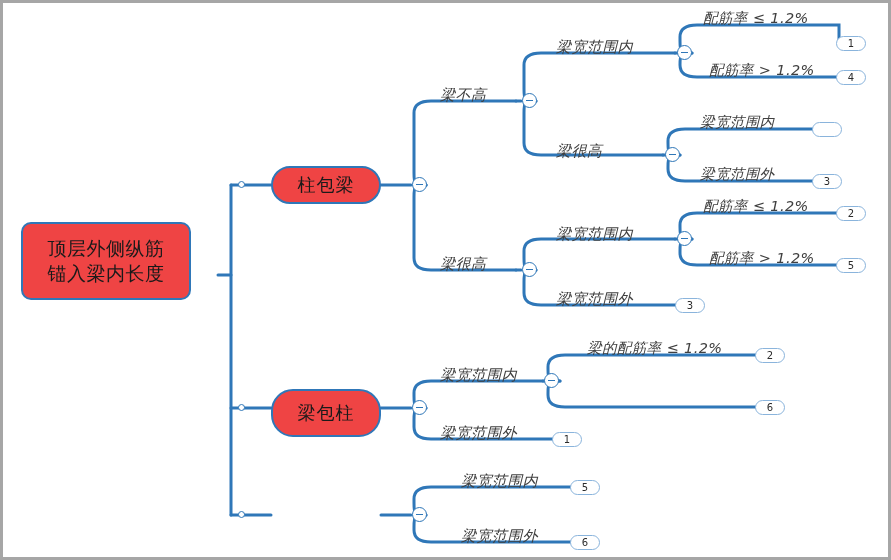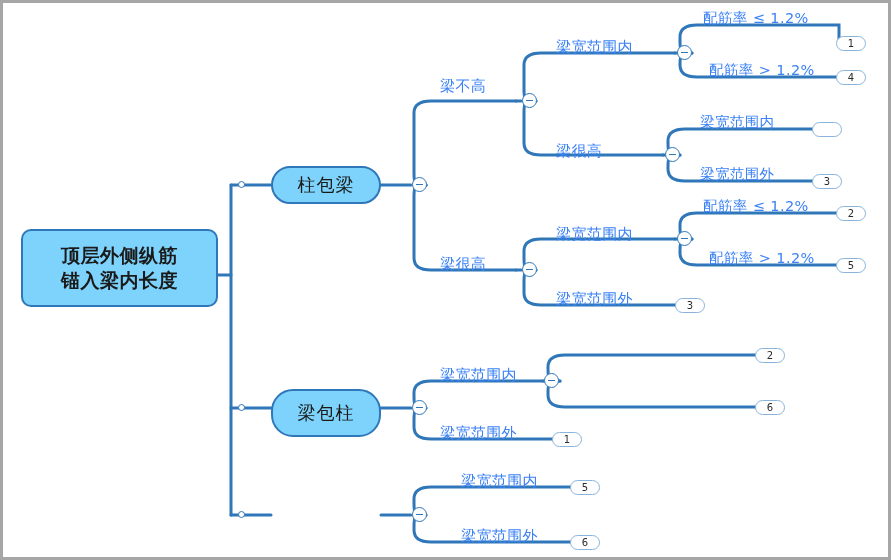--- a/index.html
+++ b/index.html
@@ -24,21 +24,21 @@
   }
   svg.links{
     position:absolute;left:0;top:0;
     width:885px;height:554px;
     pointer-events:none;
   }
   
   .node{
     position:absolute;
     box-sizing:border-box;
-    background:#7dd3fc;
+    background:#ef4444;
     border:2px solid #2f77b8;
     color:#1a1a1a;
     display:flex;
     align-items:center;
     justify-content:center;
     text-align:center;
     line-height:1.32;
     white-space:pre-line;
   }
   .node.root{
@@ -48,24 +48,25 @@
     padding:4px 6px;
   }
   .node.branch{
     border-radius:22px;
     font-size:18px;
     letter-spacing:1px;
   }
   
   .lbl{
     position:absolute;
-    color:#3b82f6;
+    color:#404040;
     font-size:15px;
     white-space:nowrap;
     letter-spacing:.4px;
+    font-style:italic;
   }
   .lbl.sm{font-size:14.5px;}
   
   .badge{
     position:absolute;
     box-sizing:border-box;
     width:30px;height:15px;
     border:1px solid #8ab4dc;
     border-radius:8px;
     background:#ffffff;
@@ -169,21 +170,21 @@
         <path d="M557,378 C545,378 545,378 545,390 L545,392 C545,402 553,404 562,404 L755,404"></path>
       </g>
 
       <g fill="none" stroke="#2f77b8" stroke-width="3" stroke-linecap="round">
         <path d="M378,512 L408,512"></path>
         <path d="M423,512 C411,512 411,512 411,500 L411,496 C411,486 419,484 428,484 L570,484"></path>
         <path d="M423,512 C411,512 411,512 411,524 L411,527 C411,537 419,539 428,539 L570,539"></path>
       </g>
     </svg>
 
-    <div class="node root" style="left:18px;top:226px;width:197px;height:78px;font-weight:bold;">顶层外侧纵筋
+    <div class="node root" style="left:18px;top:219px;width:170px;height:78px;">顶层外侧纵筋
 锚入梁内长度</div>
 
     <div class="node branch" style="left:268px;top:163px;width:110px;height:38px;">柱包梁</div>
 
     <div class="node branch" style="left:268px;top:386px;width:110px;height:48px;">梁包柱</div>
 
 
     <div class="dot" style="left:235px;top:178px;"></div>
     <div class="dot" style="left:235px;top:401px;"></div>
     <div class="dot" style="left:235px;top:508px;"></div>
@@ -209,39 +210,40 @@
     <div class="collapse" style="left:409px;top:397px;">
         <i></i>
       </div>
     <div class="collapse" style="left:541px;top:370px;">
         <i></i>
       </div>
     <div class="collapse" style="left:409px;top:504px;">
         <i></i>
       </div>
 
-    <div class="lbl" style="left:437px;top:74px;">梁不高</div>
+    <div class="lbl" style="left:437px;top:83px;">梁不高</div>
 
     <div class="lbl" style="left:553px;top:35px;">梁宽范围内</div>
     <div class="lbl sm" style="left:700px;top:6px;">配筋率 ≤ 1.2%</div>
     <div class="lbl sm" style="left:706px;top:58px;">配筋率 &gt; 1.2%</div>
 
     <div class="lbl" style="left:553px;top:139px;">梁很高</div>
     <div class="lbl sm" style="left:697px;top:110px;">梁宽范围内</div>
     <div class="lbl sm" style="left:697px;top:162px;">梁宽范围外</div>
 
     <div class="lbl" style="left:437px;top:252px;">梁很高</div>
 
     <div class="lbl" style="left:553px;top:222px;">梁宽范围内</div>
     <div class="lbl sm" style="left:700px;top:194px;">配筋率 ≤ 1.2%</div>
     <div class="lbl sm" style="left:706px;top:246px;">配筋率 &gt; 1.2%</div>
 
     <div class="lbl" style="left:553px;top:287px;">梁宽范围外</div>
 
     <div class="lbl" style="left:437px;top:363px;">梁宽范围内</div>
+    <div class="lbl sm" style="left:584px;top:336px;">梁的配筋率 ≤ 1.2%</div>
     <div class="lbl" style="left:437px;top:421px;">梁宽范围外</div>
 
     <div class="lbl" style="left:458px;top:469px;">梁宽范围内</div>
     <div class="lbl" style="left:458px;top:524px;">梁宽范围外</div>
 
     <div class="badge" style="left:833px;top:33px;">1</div>
     <div class="badge" style="left:833px;top:67px;">4</div>
 
     <div class="badge" style="left:809px;top:119px;"></div>
     <div class="badge" style="left:809px;top:171px;">3</div>

